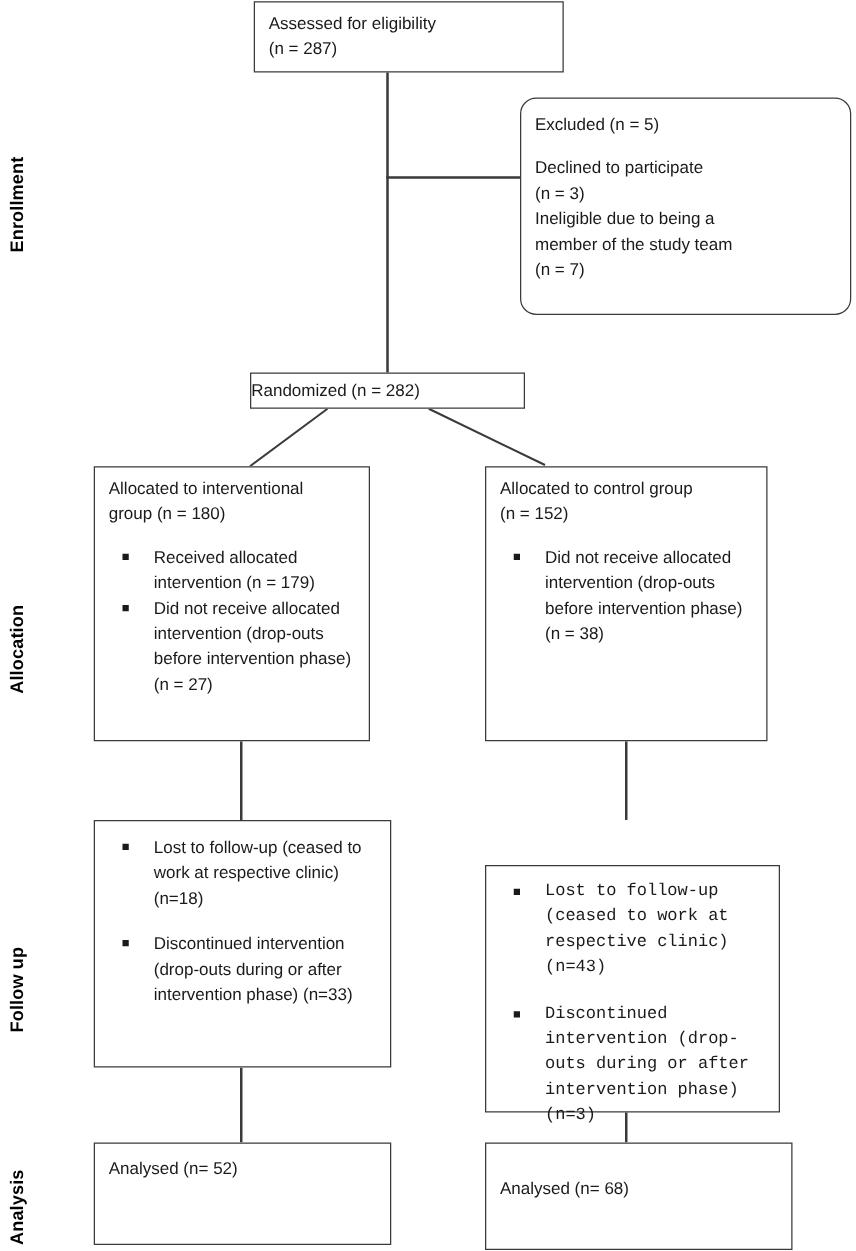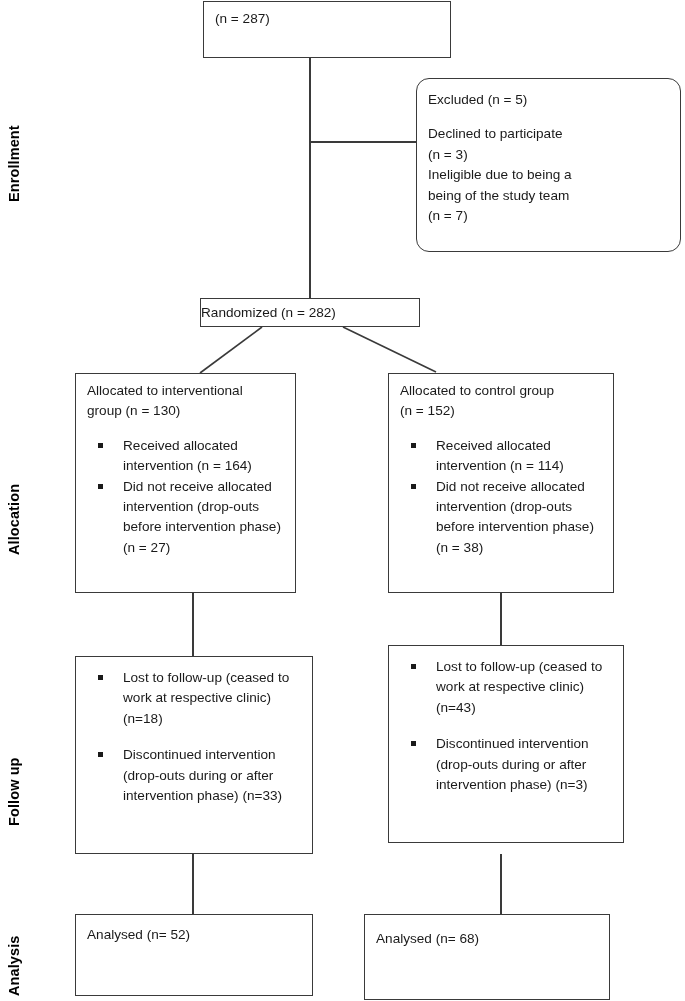--- a/index.html
+++ b/index.html
@@ -114,72 +114,72 @@
 
   <div class="line-v" style="left:192px; top:854px; height:60px;"></div>
   <div class="line-v" style="left:500px; top:854px; height:60px;"></div>
 
   <div class="stage" style="top:72px; height:130px; left:6px;">Enrollment</div>
   <div class="stage" style="top:435px; height:120px; left:6px;">Allocation</div>
   <div class="stage" style="top:710px; height:116px; left:6px;">Follow up</div>
   <div class="stage" style="top:900px; height:96px; left:6px;">Analysis</div>
 
   <div class="box" style="left:203px; top:1px; width:248px; height:57px;">
+    <p>Assessed for eligibility</p>
     <p> (n = 287)</p>
   </div>
 
   <div class="box" style="left:416px; top:78px; width:265px; height:174px; padding-top:11px;border-radius:13px;">
     <p>Excluded (n = 5)</p>
     <div class="gap"></div>
     <p>Declined to participate</p>
     <p>(n = 3)</p>
     <p>Ineligible due to being a</p>
-    <p>being of the study team</p>
+    <p>member of the study team</p>
     <p>(n = 7)</p>
   </div>
 
   <div class="box" style="left:200px; top:298px; width:220px; height:29px; padding:4px 0 0 0; ">
     <p>Randomized (n = 282)</p>
   </div>
 
   <div class="box" style="left:75px; top:373px; width:221px; height:220px;">
     <p>Allocated to interventional</p>
-    <p>group (n = 130)</p>
+    <p>group (n = 180)</p>
     <div class="gap"></div>
     <ul class="bul">
-      <li>Received allocated intervention (n = 164)</li>
+      <li>Received allocated intervention (n = 179)</li>
       <li>Did not receive allocated intervention (drop-outs before intervention phase) (n = 27)</li>
     </ul>
   </div>
 
   <div class="box" style="left:388px; top:373px; width:226px; height:220px;">
     <p>Allocated to control group</p>
     <p>(n = 152)</p>
     <div class="gap"></div>
     <ul class="bul">
-      <li>Received allocated intervention (n = 114)</li>
       <li>Did not receive allocated intervention (drop-outs before intervention phase) (n = 38)</li>
     </ul>
   </div>
 
   <div class="box" style="left:75px; top:656px; width:238px; height:198px; padding-top:11px;">
     <ul class="bul spaced">
       <li>Lost to follow-up (ceased to work at respective clinic) (n=18)</li>
       <li>Discontinued intervention (drop-outs during or after intervention phase) (n=33)</li>
     </ul>
   </div>
 
-  <div class="box" style="left:388px; top:645px; width:236px; height:198px; padding-top:11px;">
+  <div class="box" style="left:388px; top:692px; width:236px; height:198px; padding-top:11px;font-family:Liberation Mono, monospace;">
     <ul class="bul spaced">
       <li>Lost to follow-up (ceased to work at respective clinic) (n=43)</li>
       <li>Discontinued intervention (drop-outs during or after intervention phase) (n=3)</li>
     </ul>
   </div>
 
   <div class="box" style="left:75px; top:914px; width:238px; height:82px; padding-top:10px;">
     <p>Analysed (n= 52)</p>
   </div>
 
-  <div class="box" style="left:364px; top:914px; width:246px; height:86px; padding-top:14px;">
+  <div class="box" style="left:388px; top:914px; width:246px; height:86px; padding-top:26px;">
     <p>Analysed (n= 68)</p>
   </div>
 
 </div>
 
 </body></html>

